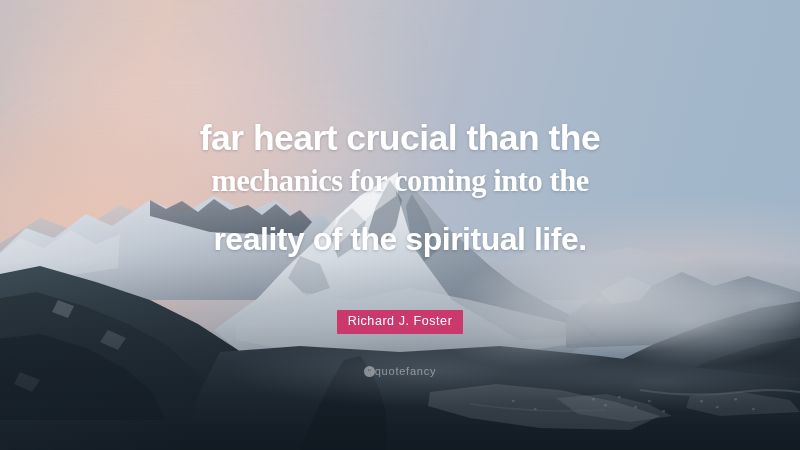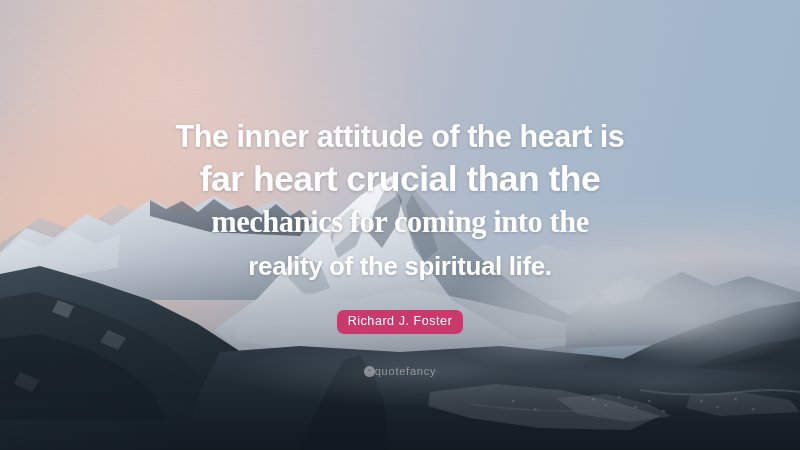--- a/index.html
+++ b/index.html
@@ -162,41 +162,41 @@
     font-family: "Liberation Sans", sans-serif;
     font-weight: bold;
     letter-spacing: -0.015em;
     white-space: nowrap;
     text-shadow: 0 1px 3px rgba(60,70,86,0.30);
   }
 
   .q-line.l1 { font-size: 30.5px; line-height: 41px; }
   .q-line.l2 { font-size: 35.5px; line-height: 44px; }
   .q-line.l3 { font-size: 30.5px; line-height: 43px; font-family: Liberation Serif, serif; }
-  .q-line.l4 { font-size: 26px; line-height: 44px; }
+  .q-line.l4 { font-size: 32px; line-height: 44px; margin-top: 14px; }
 
   
   .author-wrap {
     position: absolute;
     left: 0;
     right: 0;
     top: 310px;
     text-align: center;
   }
   .author-badge {
     display: inline-block;
     background: #cb386c;
     color: #ffffff;
     font-family: "Liberation Sans", sans-serif;
     font-size: 12.5px;
     font-weight: normal;
     letter-spacing: 0.045em;
     padding: 5px 11px 6px 11px;
     line-height: 1;
-    border-radius: 7px;
+    border-radius: 1px;
   }
 
   
   .watermark {
     position: absolute;
     left: 0;
     right: 0;
     top: 366px;
     display: flex;
     align-items: center;
@@ -353,21 +353,20 @@
 
     <path d="M360,356 Q392,396 386,450 L300,450 Q320,398 344,360 Z" fill="#141d25" opacity="0.55"></path>
   </svg>
 
   <div class="bg-layer fog-right"></div>
   <div class="bg-layer fog-low"></div>
   <div class="bg-layer vignette-bottom"></div>
   <div class="bg-layer grain"></div>
 
   <div class="quote-block">
-    <span class="q-line l1">The inner attitude of the heart is</span>
     <span class="q-line l2">far heart crucial than the</span>
     <span class="q-line l3">mechanics for coming into the</span>
     <span class="q-line l4">reality of the spiritual life.</span>
   </div>
 
   <div class="author-wrap">
     <span class="author-badge">Richard J. Foster</span>
   </div>
 
   <div class="watermark">

